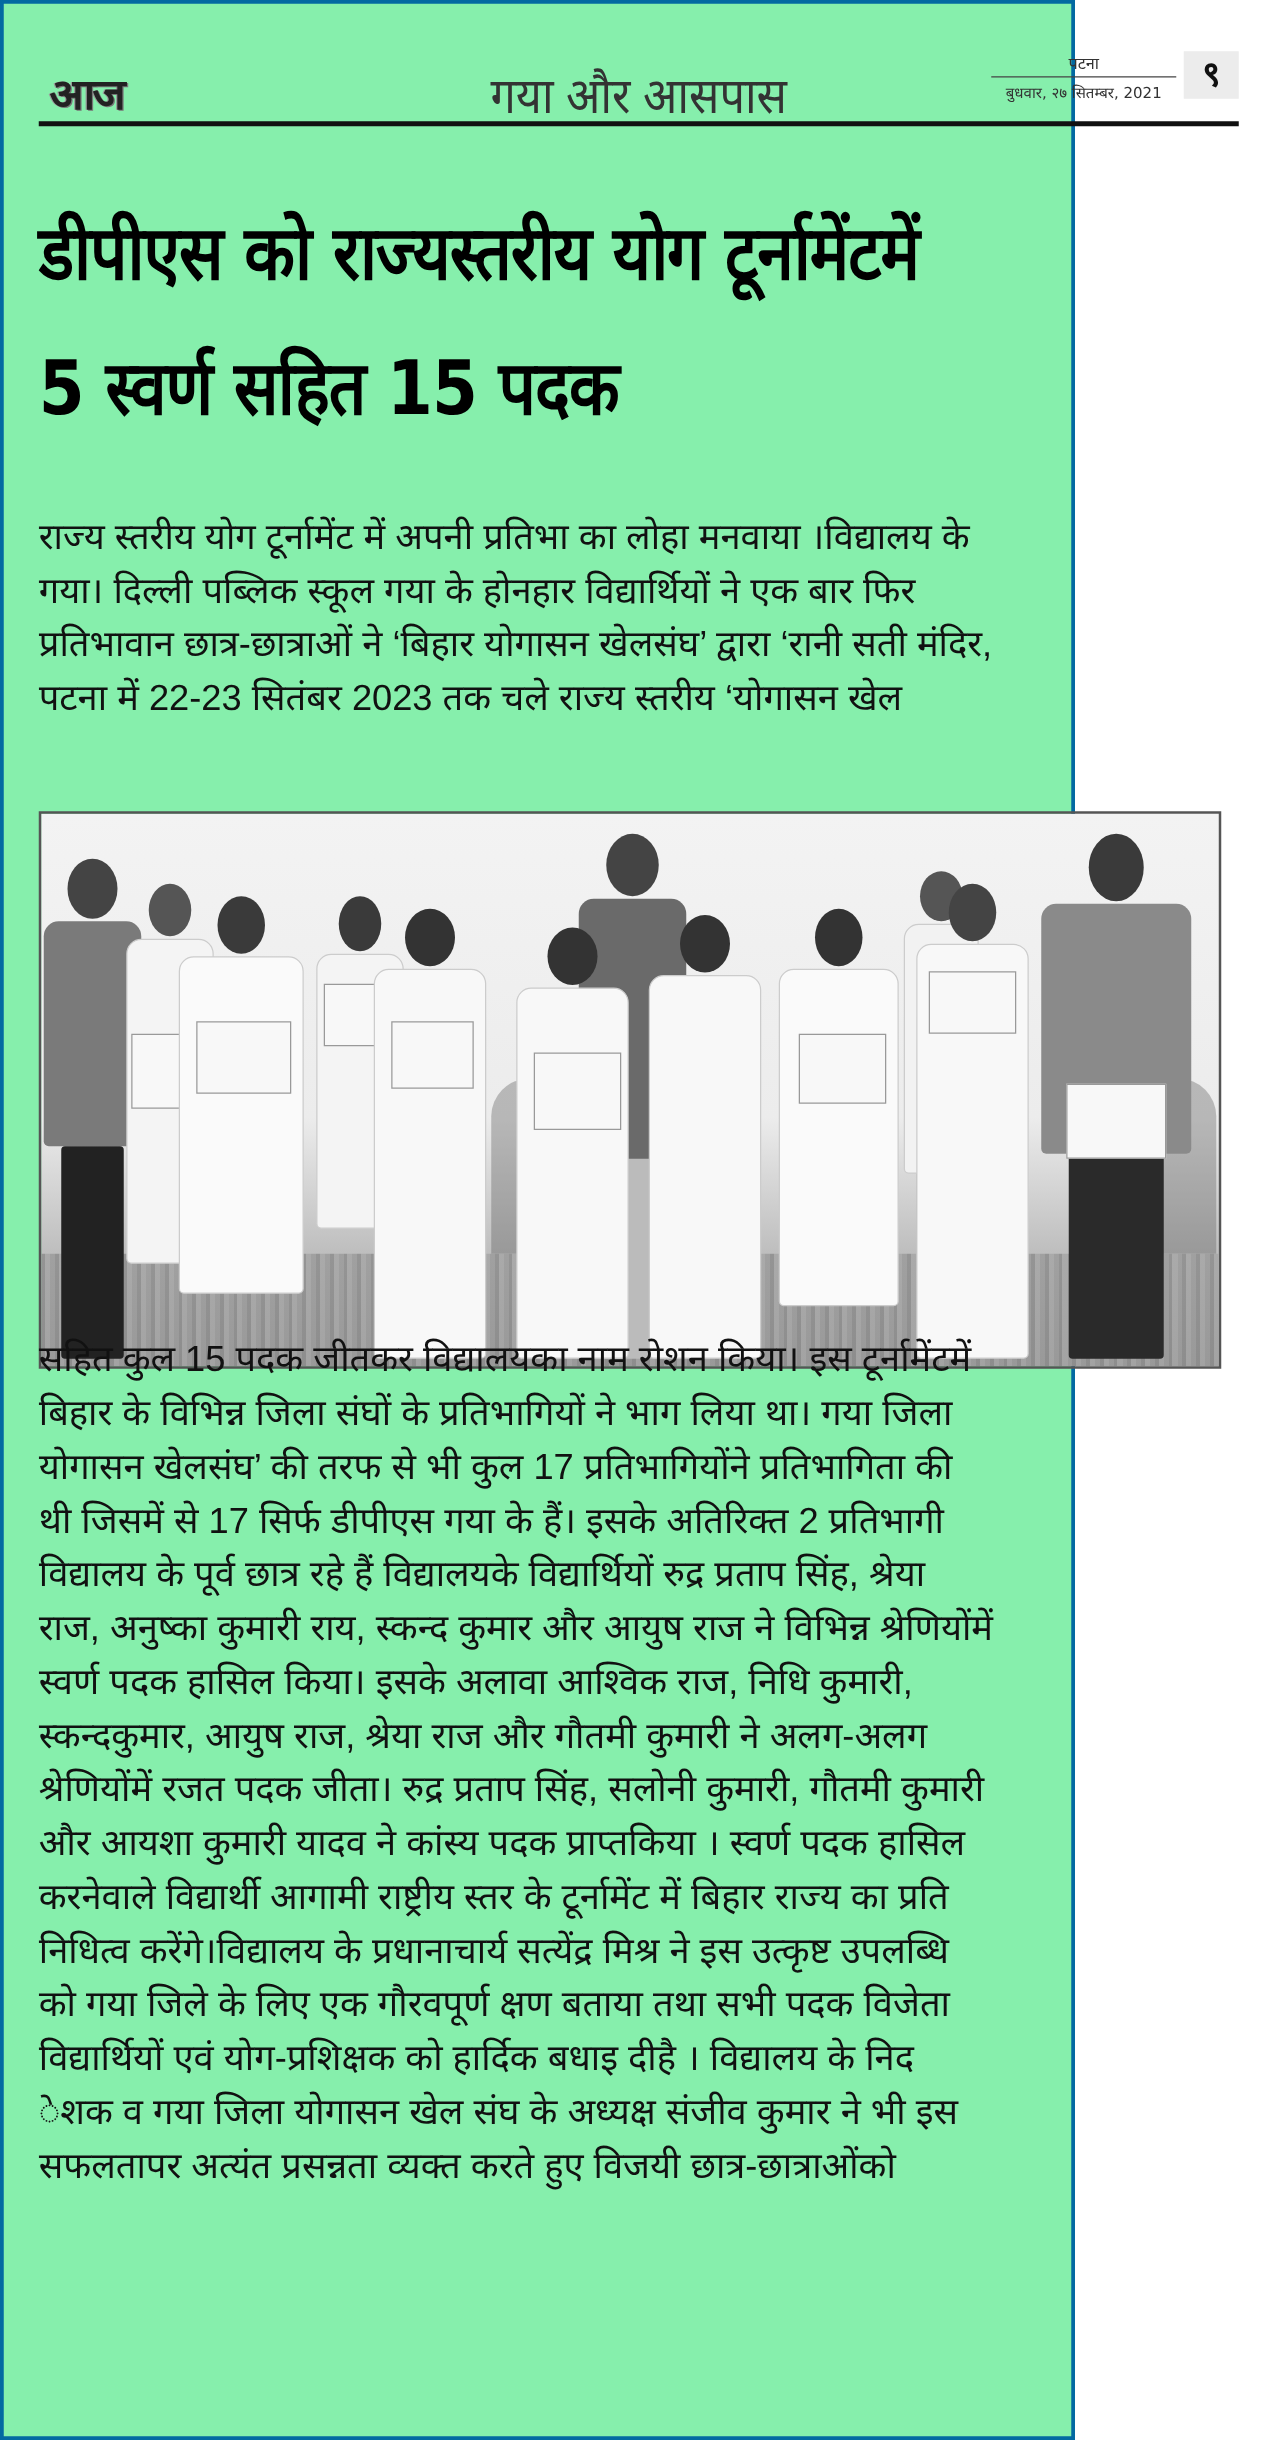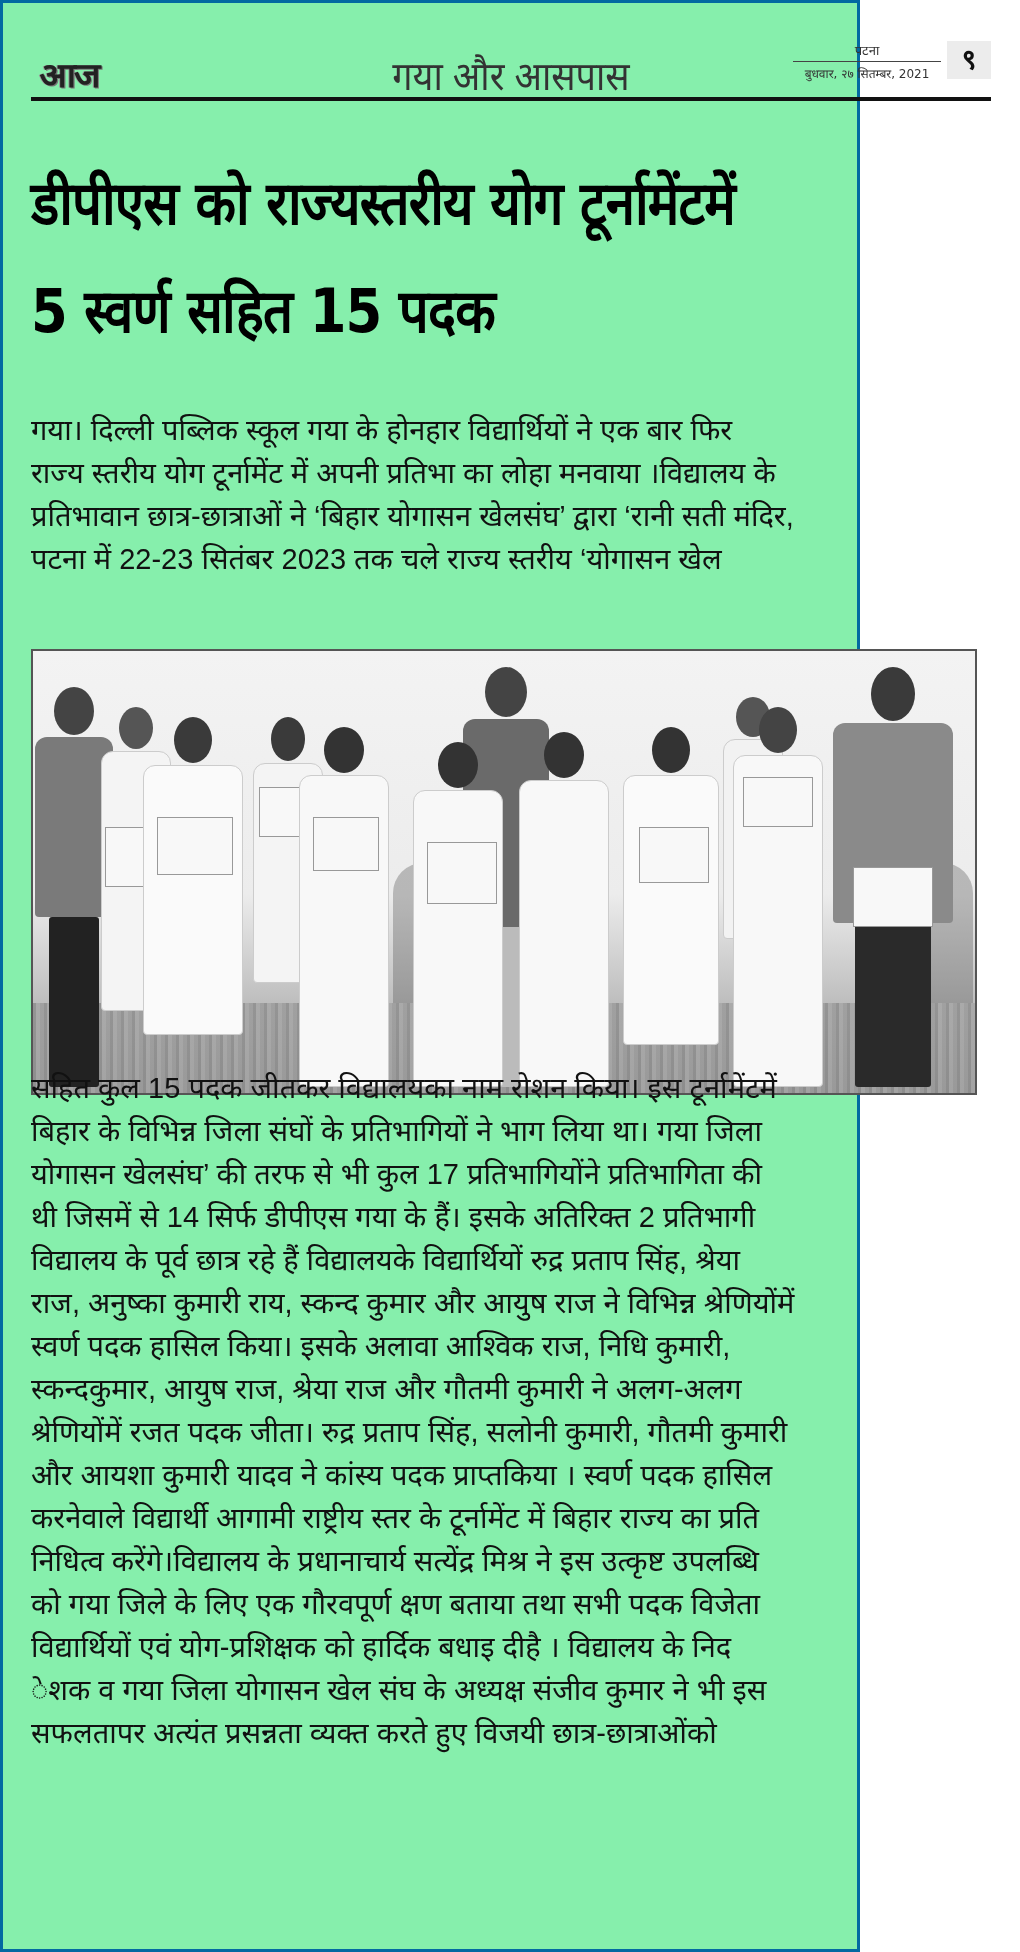--- a/index.html
+++ b/index.html
@@ -77,22 +77,22 @@
     <div class="page-num">९</div>
   </div>
   <div class="rule"></div>
 
   <h1 class="headline">
     <span class="line">डीपीएस को राज्यस्तरीय योग टूर्नामेंटमें</span>
     <span class="line">5 स्वर्ण सहित 15 पदक</span>
   </h1>
 
   <div class="body-text para1">
+    <span class="line">राज्य स्तरीय योग टूर्नामेंट में अपनी प्रतिभा का लोहा मनवाया ।विद्यालय के</span>
     <span class="line">गया। दिल्ली पब्लिक स्कूल गया के होनहार विद्यार्थियों ने एक बार फिर</span>
-    <span class="line">राज्य स्तरीय योग टूर्नामेंट में अपनी प्रतिभा का लोहा मनवाया ।विद्यालय के</span>
     <span class="line">प्रतिभावान छात्र-छात्राओं ने ‘बिहार योगासन खेलसंघ’ द्वारा ‘रानी सती मंदिर,</span>
     <span class="line">पटना में  22-23 सितंबर 2023 तक चले राज्य स्तरीय ‘योगासन खेल</span>
   </div>
 
   <div class="photo">
     <div class="plant" style="left:700px;"></div>
     <div class="plant" style="left:880px;"></div>
     <div class="plant" style="left:360px;"></div>
     <div class="floor"></div>
 
@@ -155,21 +155,21 @@
       <div class="body" style="top:56px;height:200px;background:#8a8a8a;"></div>
       <div class="legs" style="height:165px;background:#2a2a2a;"></div>
       <div class="cert" style="left:20px;top:200px;width:80px;height:60px;"></div>
     </div>
   </div>
 
   <div class="body-text para2">
     <span class="line">सहित कुल 15 पदक जीतकर विद्यालयका नाम रोशन किया। इस टूर्नामेंटमें</span>
     <span class="line">बिहार के विभिन्न जिला संघों के प्रतिभागियों ने भाग लिया था। गया जिला</span>
     <span class="line">योगासन खेलसंघ’ की तरफ से भी कुल 17 प्रतिभागियोंने प्रतिभागिता की</span>
-    <span class="line">थी जिसमें से 14 सिर्फ डीपीएस गया के हैं। इसके अतिरिक्त 2 प्रतिभागी</span>
+    <span class="line">थी जिसमें से 17 सिर्फ डीपीएस गया के हैं। इसके अतिरिक्त 2 प्रतिभागी</span>
     <span class="line">विद्यालय के पूर्व छात्र रहे हैं  विद्यालयके विद्यार्थियों रुद्र प्रताप सिंह, श्रेया</span>
     <span class="line">राज, अनुष्का कुमारी राय, स्कन्द कुमार और आयुष राज ने विभिन्न श्रेणियोंमें</span>
     <span class="line">स्वर्ण पदक हासिल किया। इसके अलावा आश्विक राज, निधि कुमारी,</span>
     <span class="line">स्कन्दकुमार, आयुष राज, श्रेया राज और गौतमी कुमारी ने अलग-अलग</span>
     <span class="line">श्रेणियोंमें रजत पदक जीता। रुद्र प्रताप सिंह, सलोनी कुमारी, गौतमी कुमारी</span>
     <span class="line">और आयशा कुमारी यादव ने कांस्य पदक प्राप्तकिया । स्वर्ण पदक हासिल</span>
     <span class="line">करनेवाले विद्यार्थी आगामी राष्ट्रीय स्तर के टूर्नामेंट में बिहार राज्य का प्रति</span>
     <span class="line">निधित्व करेंगे।विद्यालय के प्रधानाचार्य सत्येंद्र मिश्र ने इस उत्कृष्ट उपलब्धि</span>
     <span class="line">को गया जिले के लिए एक गौरवपूर्ण क्षण बताया तथा सभी पदक विजेता</span>
     <span class="line">विद्यार्थियों एवं योग-प्रशिक्षक को हार्दिक बधाइ दीहै । विद्यालय के निद</span>

